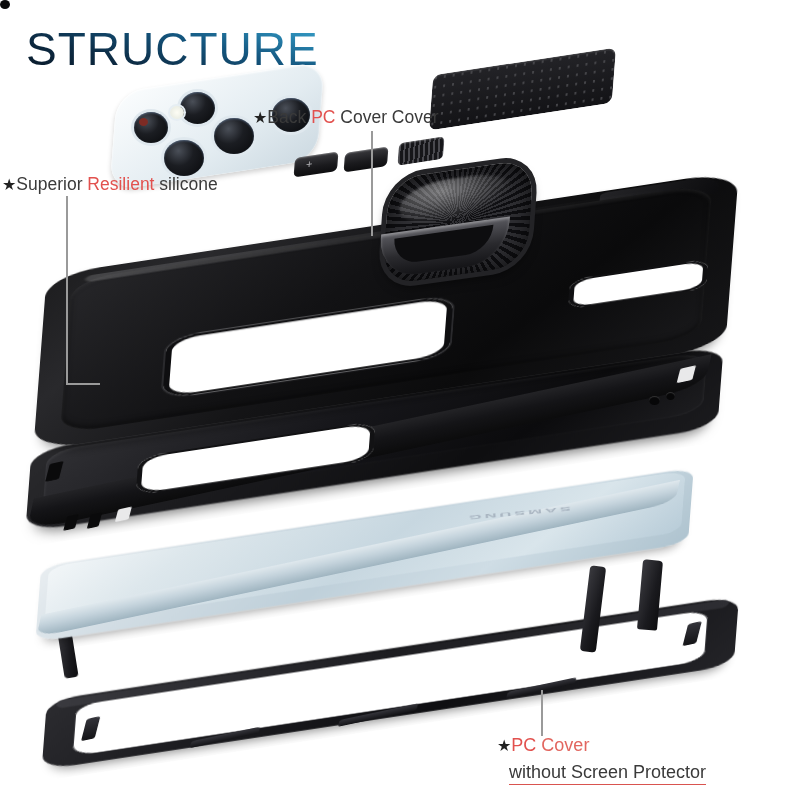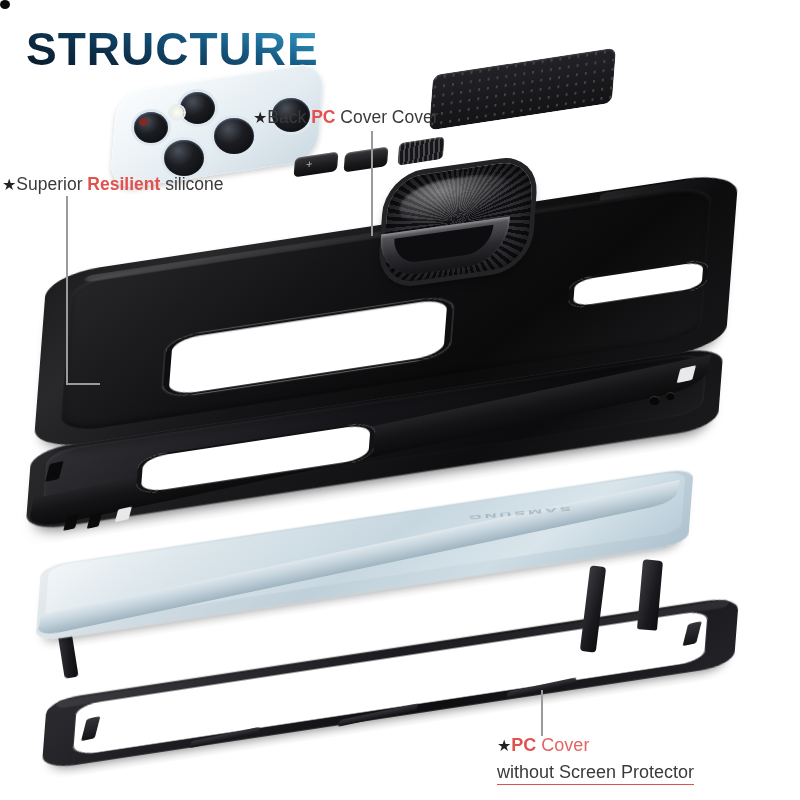--- a/index.html
+++ b/index.html
@@ -3,37 +3,37 @@
 <meta charset="utf-8">
 <style>
   html,body{margin:0;padding:0;background:#fff;}
   body{width:800px;height:800px;overflow:hidden;
        font-family:"Liberation Sans","DejaVu Sans",sans-serif;}
   #stage{position:relative;width:800px;height:800px;background:#ffffff;}
 
   
   #title{
     position:absolute;left:26px;top:26px;
-    font-size:46px;font-weight:bold;letter-spacing:1px;
+    font-size:46px;font-weight:normal;letter-spacing:1px;
     background:linear-gradient(15deg,#081726 0%,#0d2c45 30%,#14567f 62%,#2b8bb6 88%,#3ea0c6 100%);
     -webkit-background-clip:text;background-clip:text;color:transparent;
     -webkit-text-fill-color:transparent;
     line-height:1;white-space:nowrap;
   }
 
   
   .label{position:absolute;white-space:nowrap;font-size:17.5px;color:#333;}
   .label .star{color:#222;font-size:16px;}
-  .label .hl{color:#e2514e;font-weight:bold;}
+  .label .hl{color:#e2514e;font-weight:normal;}
   .label .hl-soft{color:#e2665f;}
   .label .plain{color:#3a3a3a;}
   #label-back-cover{left:253px;top:107px;}
   #label-silicone{left:2px;top:174px;}
   #label-bumper{left:497px;top:735px;font-size:18px;}
-  #label-bumper-sub{left:497px;top:762px;font-size:18px;color:#3a3a3a;
+  #label-bumper-sub{left:509px;top:762px;font-size:18px;color:#3a3a3a;
      border-bottom:1.6px solid #d9534f;padding-bottom:1px;}
 
   .leader{position:absolute;background:#9a9a9a;}
   #leader-back{left:371px;top:131px;width:1.6px;height:105px;}
   #leader-sili{left:66px;top:196px;width:1.6px;height:188px;}
   #leader-sili-foot{left:66px;top:383px;width:34px;height:1.6px;}
   #leader-bump{left:541px;top:690px;width:1.6px;height:46px;}
 
   
   .layer{position:absolute;transform-style:preserve-3d;}

